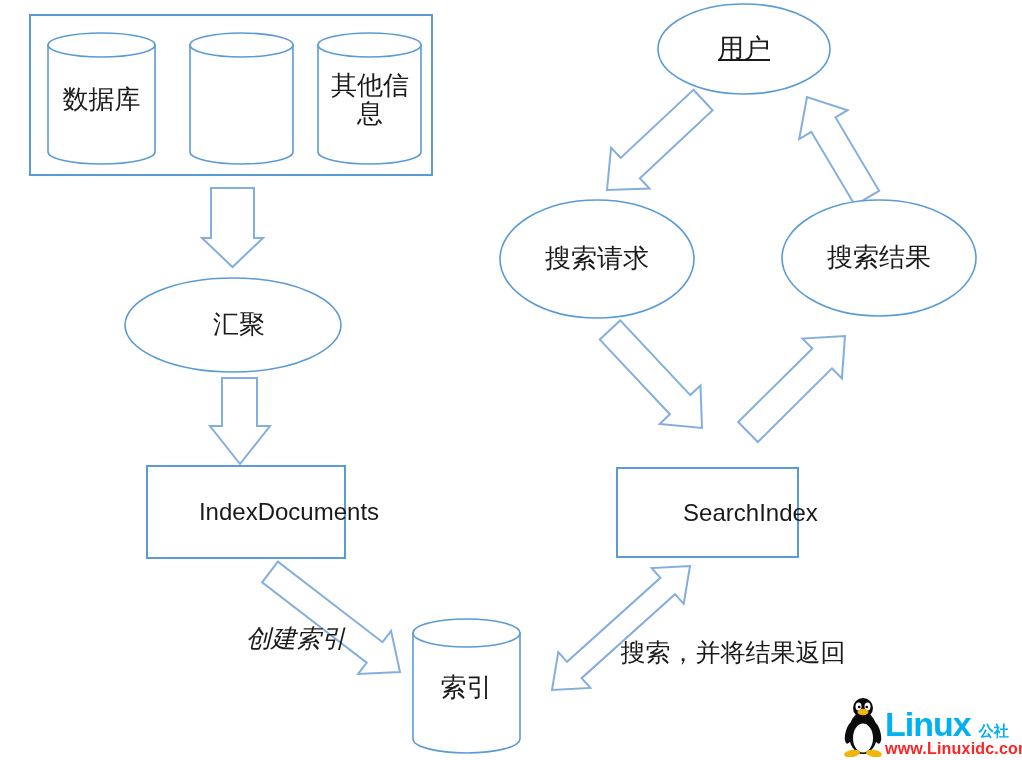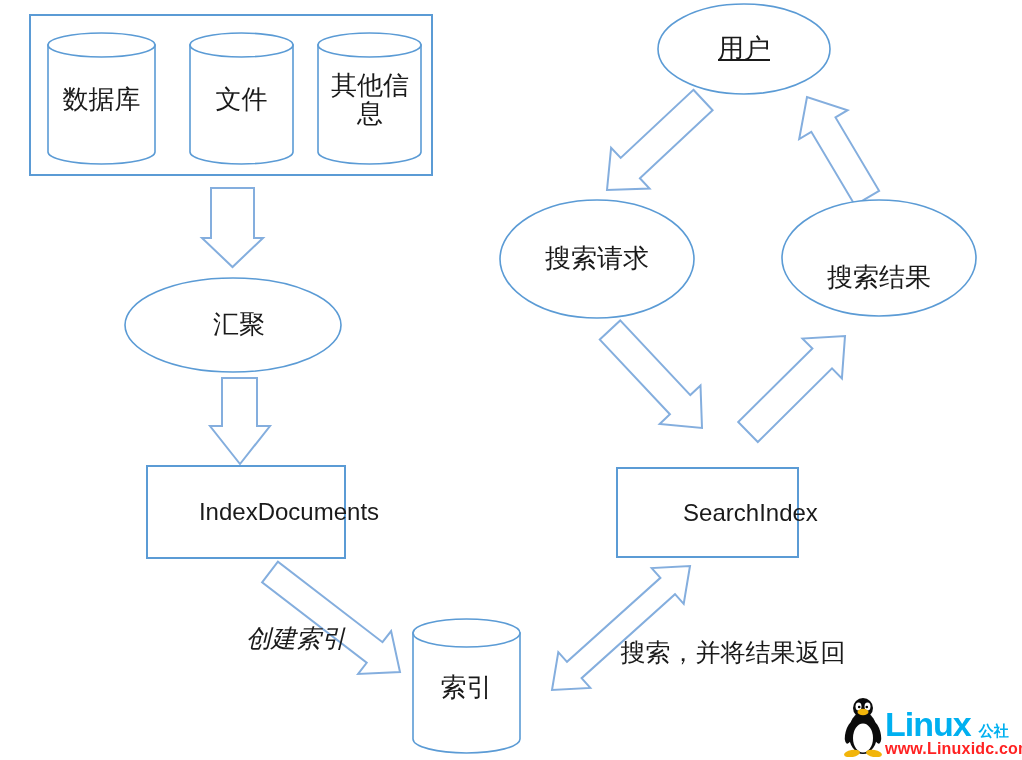--- a/index.html
+++ b/index.html
@@ -80,31 +80,30 @@
     <ellipse class="shape" cx="597" cy="259" rx="97" ry="59"></ellipse>
 
     <ellipse class="shape" cx="879" cy="258" rx="97" ry="58"></ellipse>
 
     <polygon class="arrow" points="599.8,339.6 620.2,320.4 690.3,395.1 700.5,385.5 702,428 659.7,423.9 669.9,414.3"></polygon>
 
     <polygon class="arrow" points="757.8,442 738.2,422 812.4,348.5 802.5,338.6 845,336 841.9,378.4 832,368.4"></polygon>
   </svg>
 
   <div class="label" style="left:48px;  top:80px;  width:107px; height:40px;">数据库</div>
-  <div class="label" style="left:190px; top:80px;  width:103px; height:40px;">文件</div>
   <div class="label" style="left:329px; top:72px;  width:82px;  height:56px;">其他信息</div>
   <div class="label" style="left:125px; top:305px; width:228px; height:40px;">汇聚</div>
   <div class="label en" style="left:147px; top:466px; width:198px; height:92px;">IndexDocuments</div>
   <div class="label annot" style="left:206px; top:622px; width:180px; height:34px;font-style:italic;">创建索引</div>
   <div class="label" style="left:413px; top:668px; width:107px; height:40px;">索引</div>
   <div class="label en" style="left:617px; top:468px; width:181px; height:89px;">SearchIndex</div>
   <div class="label annot" style="left:600px; top:636px; width:266px; height:34px;">搜索，并将结果返回</div>
   <div class="label" style="left:658px; top:29px;  width:172px; height:40px;text-decoration:underline;">用户</div>
   <div class="label" style="left:500px; top:239px; width:194px; height:40px;">搜索请求</div>
-  <div class="label" style="left:782px; top:238px; width:194px; height:40px;margin-top:20px;">搜索结果</div>
+  <div class="label" style="left:782px; top:238px; width:194px; height:40px;">搜索结果</div>
 
   <div class="logo">
     <svg class="tux" viewBox="0 0 40 60">
       <ellipse cx="6.5" cy="36" rx="4" ry="11" fill="#0b0b0b" transform="rotate(14 6.5 36)"></ellipse>
       <ellipse cx="33.5" cy="36" rx="4" ry="11" fill="#0b0b0b" transform="rotate(-14 33.5 36)"></ellipse>
       <ellipse cx="20" cy="36" rx="14.5" ry="21" fill="#0b0b0b"></ellipse>
       <circle cx="20" cy="11" r="10" fill="#0b0b0b"></circle>
       <ellipse cx="20" cy="41" rx="10" ry="14.5" fill="#ffffff"></ellipse>
       <ellipse cx="15.5" cy="9.5" rx="3" ry="4" fill="#ffffff"></ellipse>
       <ellipse cx="24.5" cy="9.5" rx="3" ry="4" fill="#ffffff"></ellipse>

